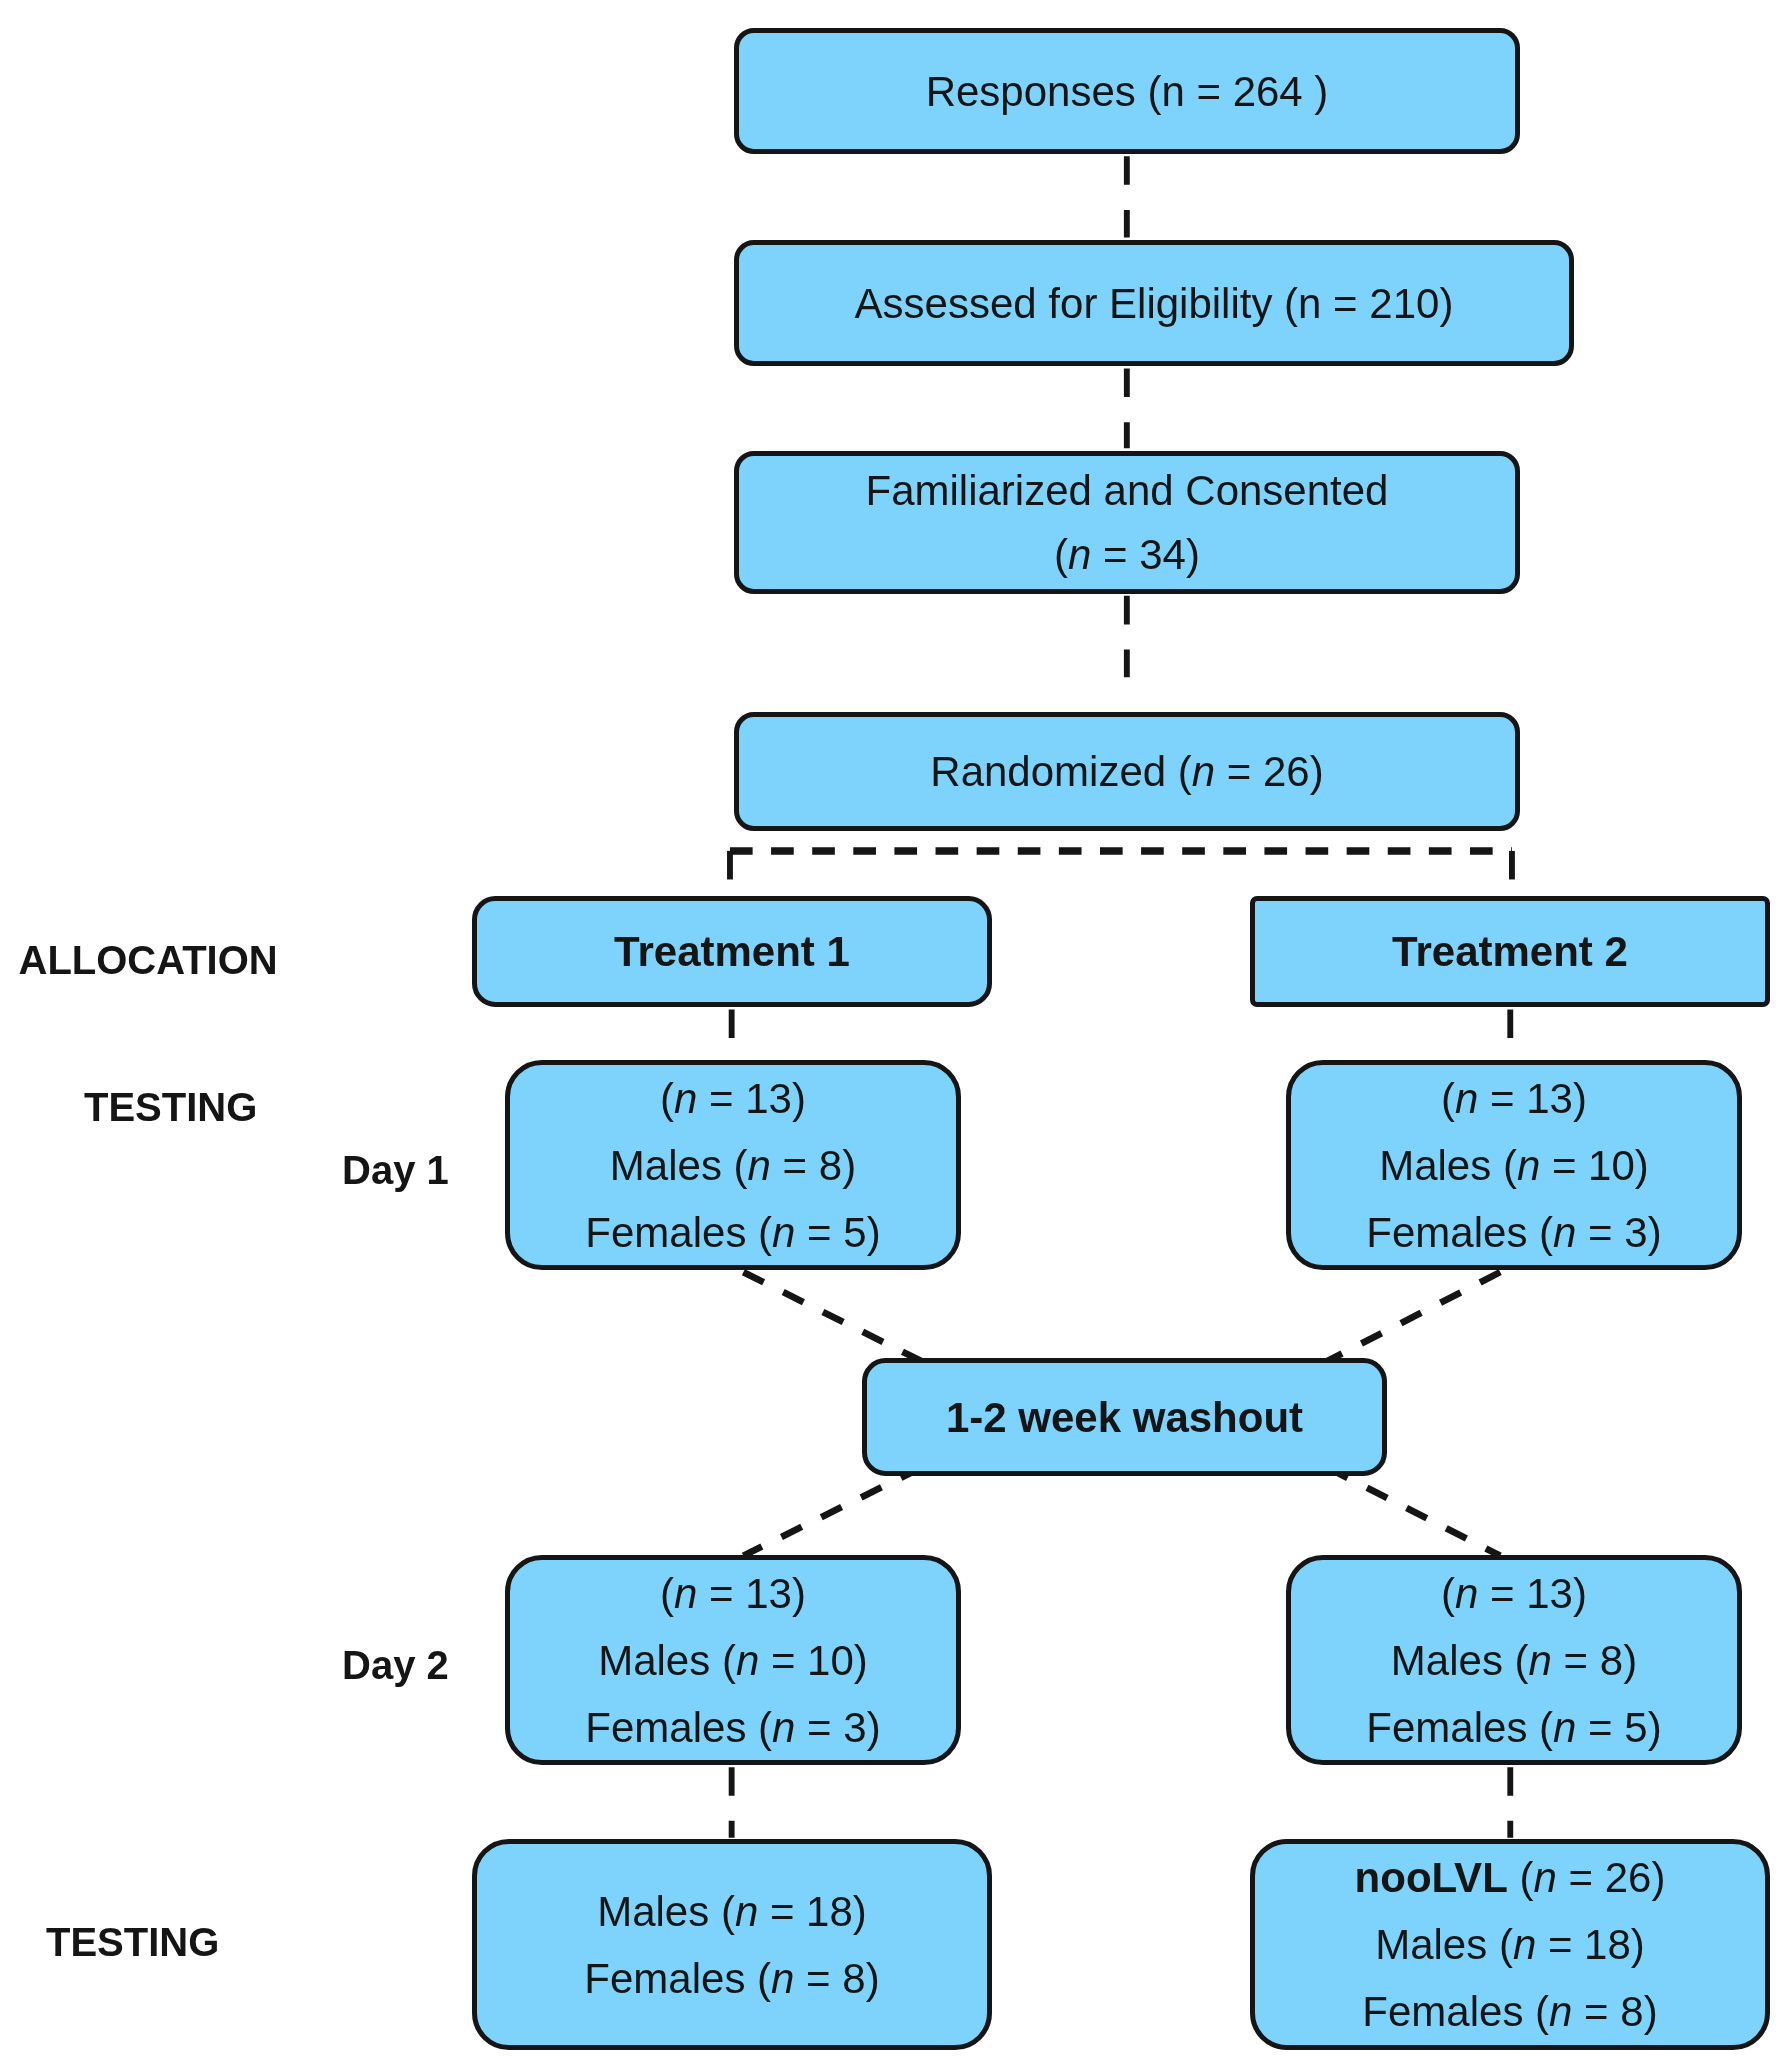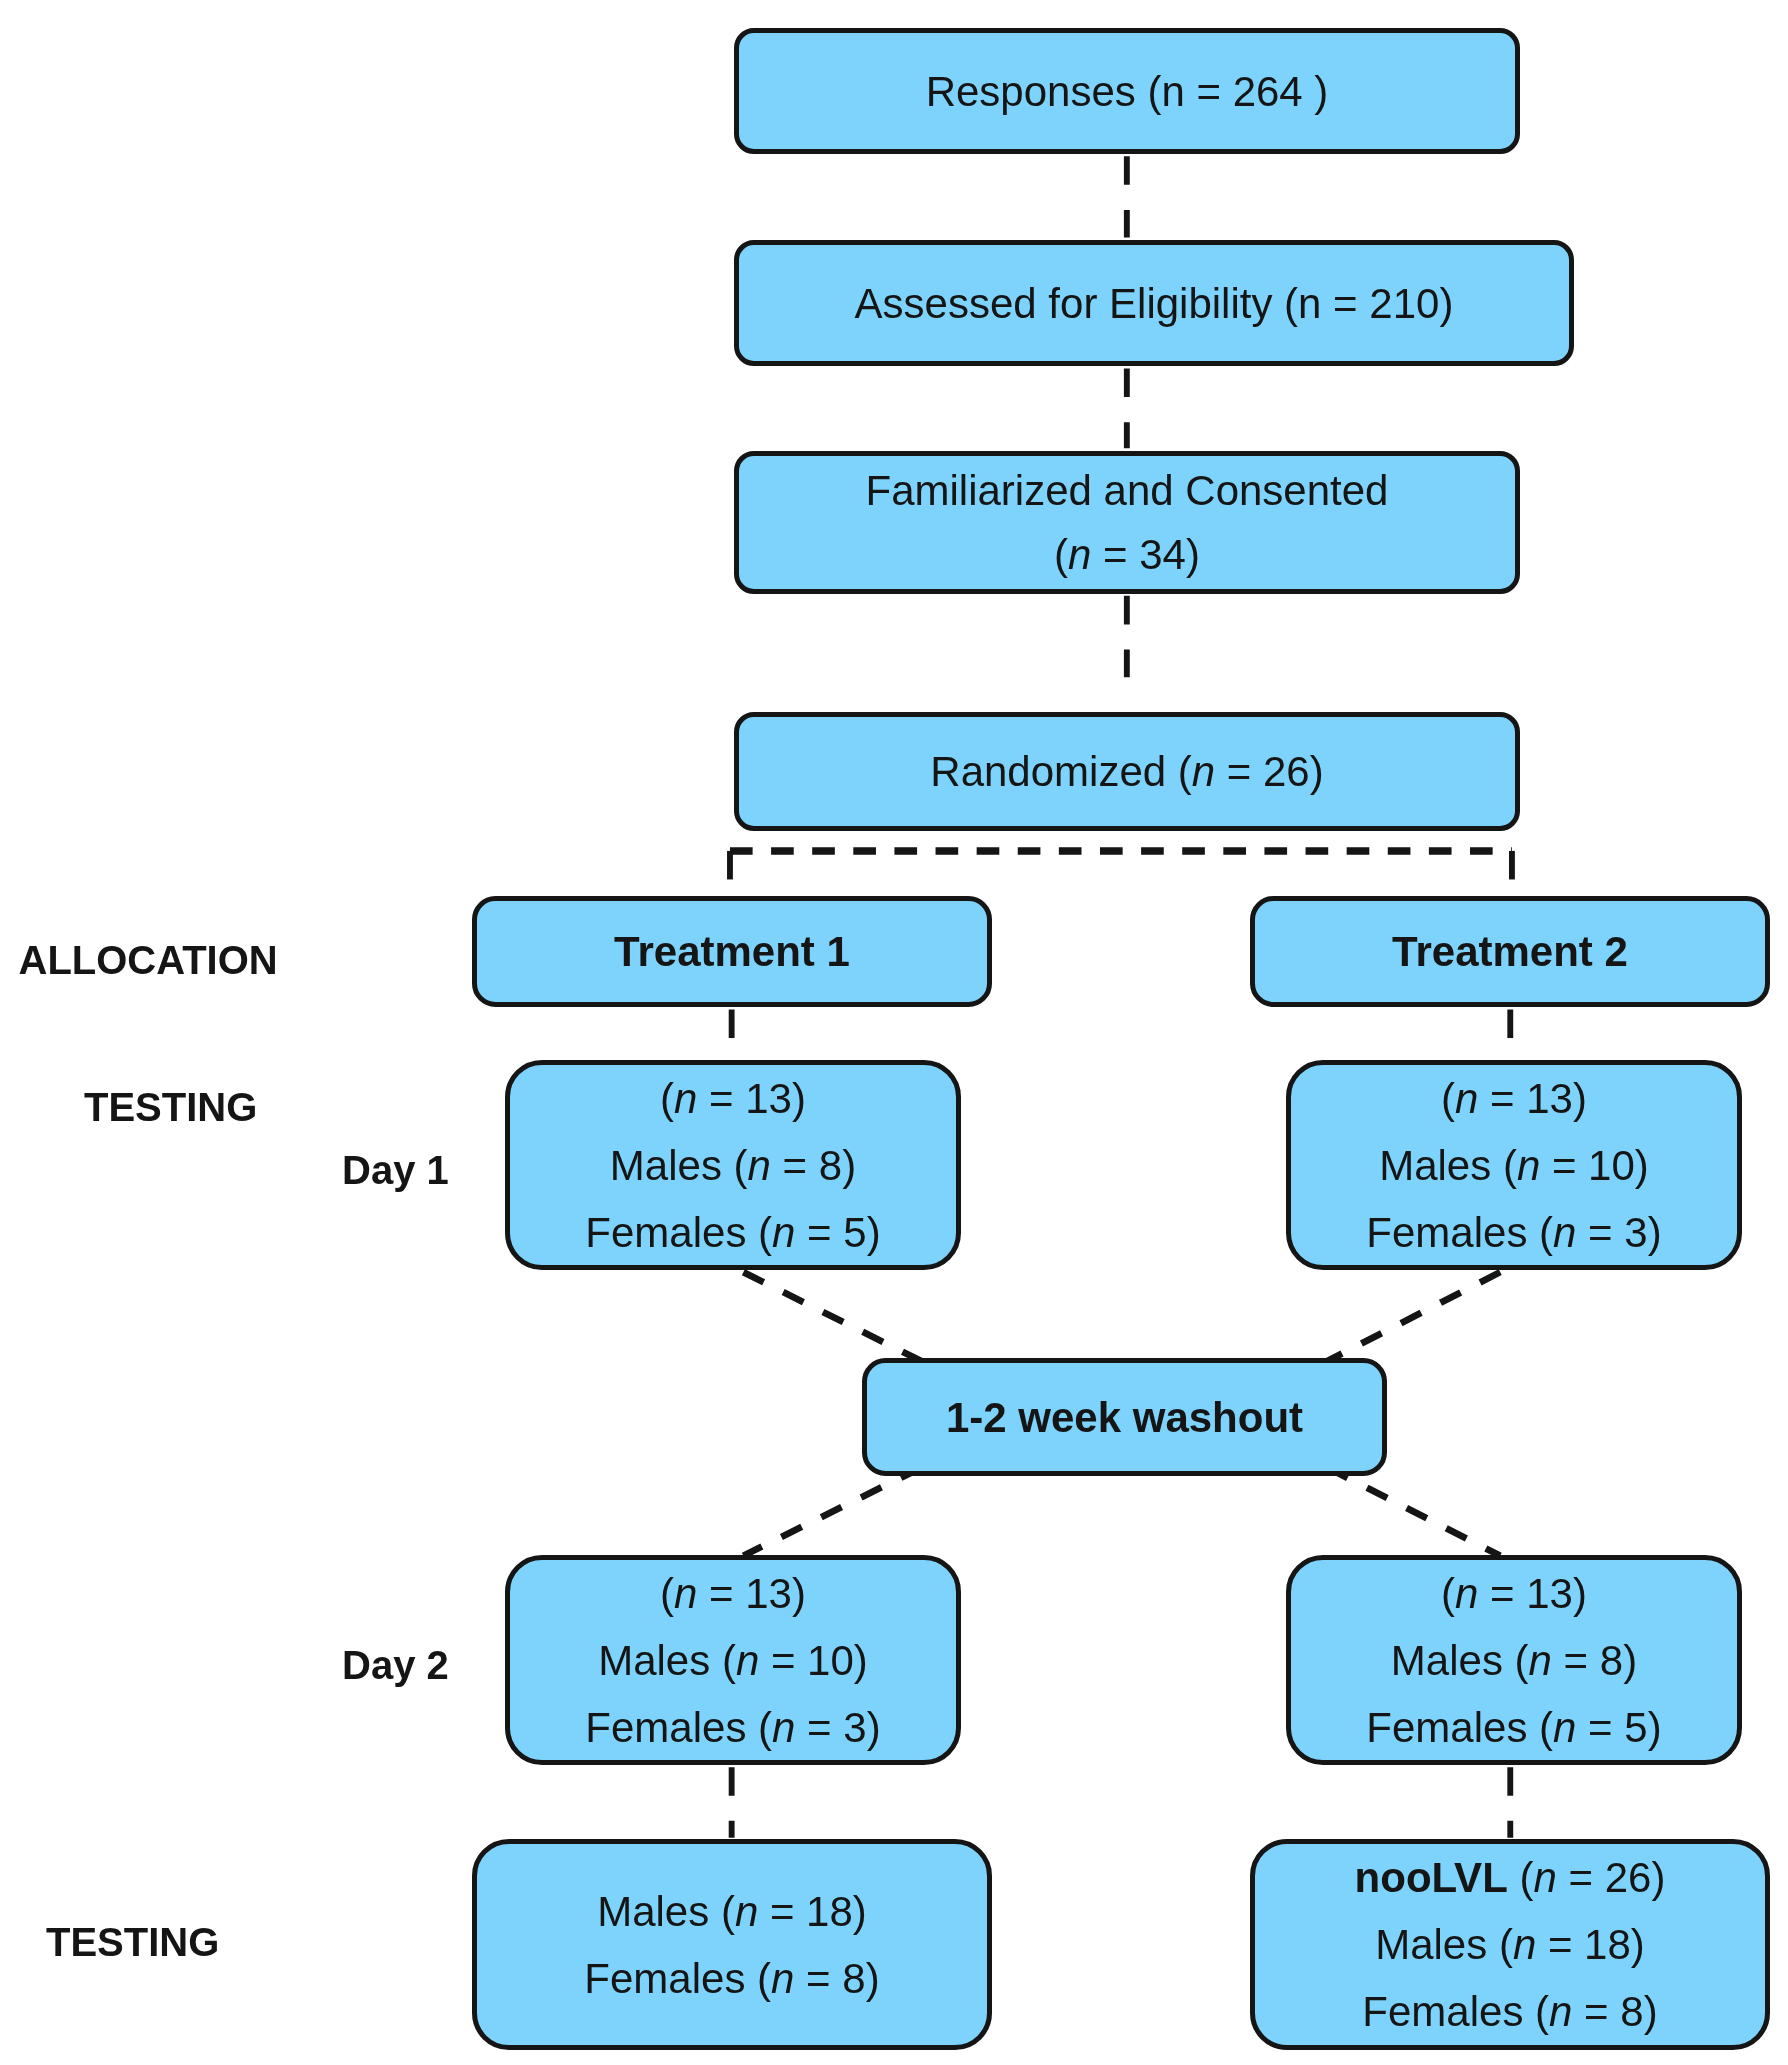--- a/index.html
+++ b/index.html
@@ -82,21 +82,21 @@
   </div>
 
   <div class="box r24" style="left:734px;top:712px;width:786px;height:119px;">
     <div class="line"><span class="b"></span><span>Randomized (</span><span class="i">n</span><span> = 26)</span><span></span></div>
   </div>
 
   <div class="box r28" style="left:472px;top:896px;width:520px;height:111px;">
     <div class="line"><span class="b">Treatment 1</span><span></span><span class="i"></span><span></span><span></span></div>
   </div>
 
-  <div class="box r28" style="left:1250px;top:896px;width:520px;height:111px;">
+  <div class="box r28" style="left:1250px;top:896px;width:520px;height:111px;border-radius:7px;">
     <div class="line"><span class="b">Treatment 2</span><span></span><span class="i"></span><span></span><span></span></div>
   </div>
 
   <div class="box r44" style="left:505px;top:1060px;width:456px;height:210px;">
     <div class="line"><span class="b"></span><span>(</span><span class="i">n</span><span> = 13)</span><span></span></div>
     <div class="line"><span class="b"></span><span>Males (</span><span class="i">n</span><span> = 8)</span><span></span></div>
     <div class="line"><span class="b"></span><span>Females (</span><span class="i">n</span><span> = 5)</span><span></span></div>
   </div>
 
   <div class="box r44" style="left:1286px;top:1060px;width:456px;height:210px;">

